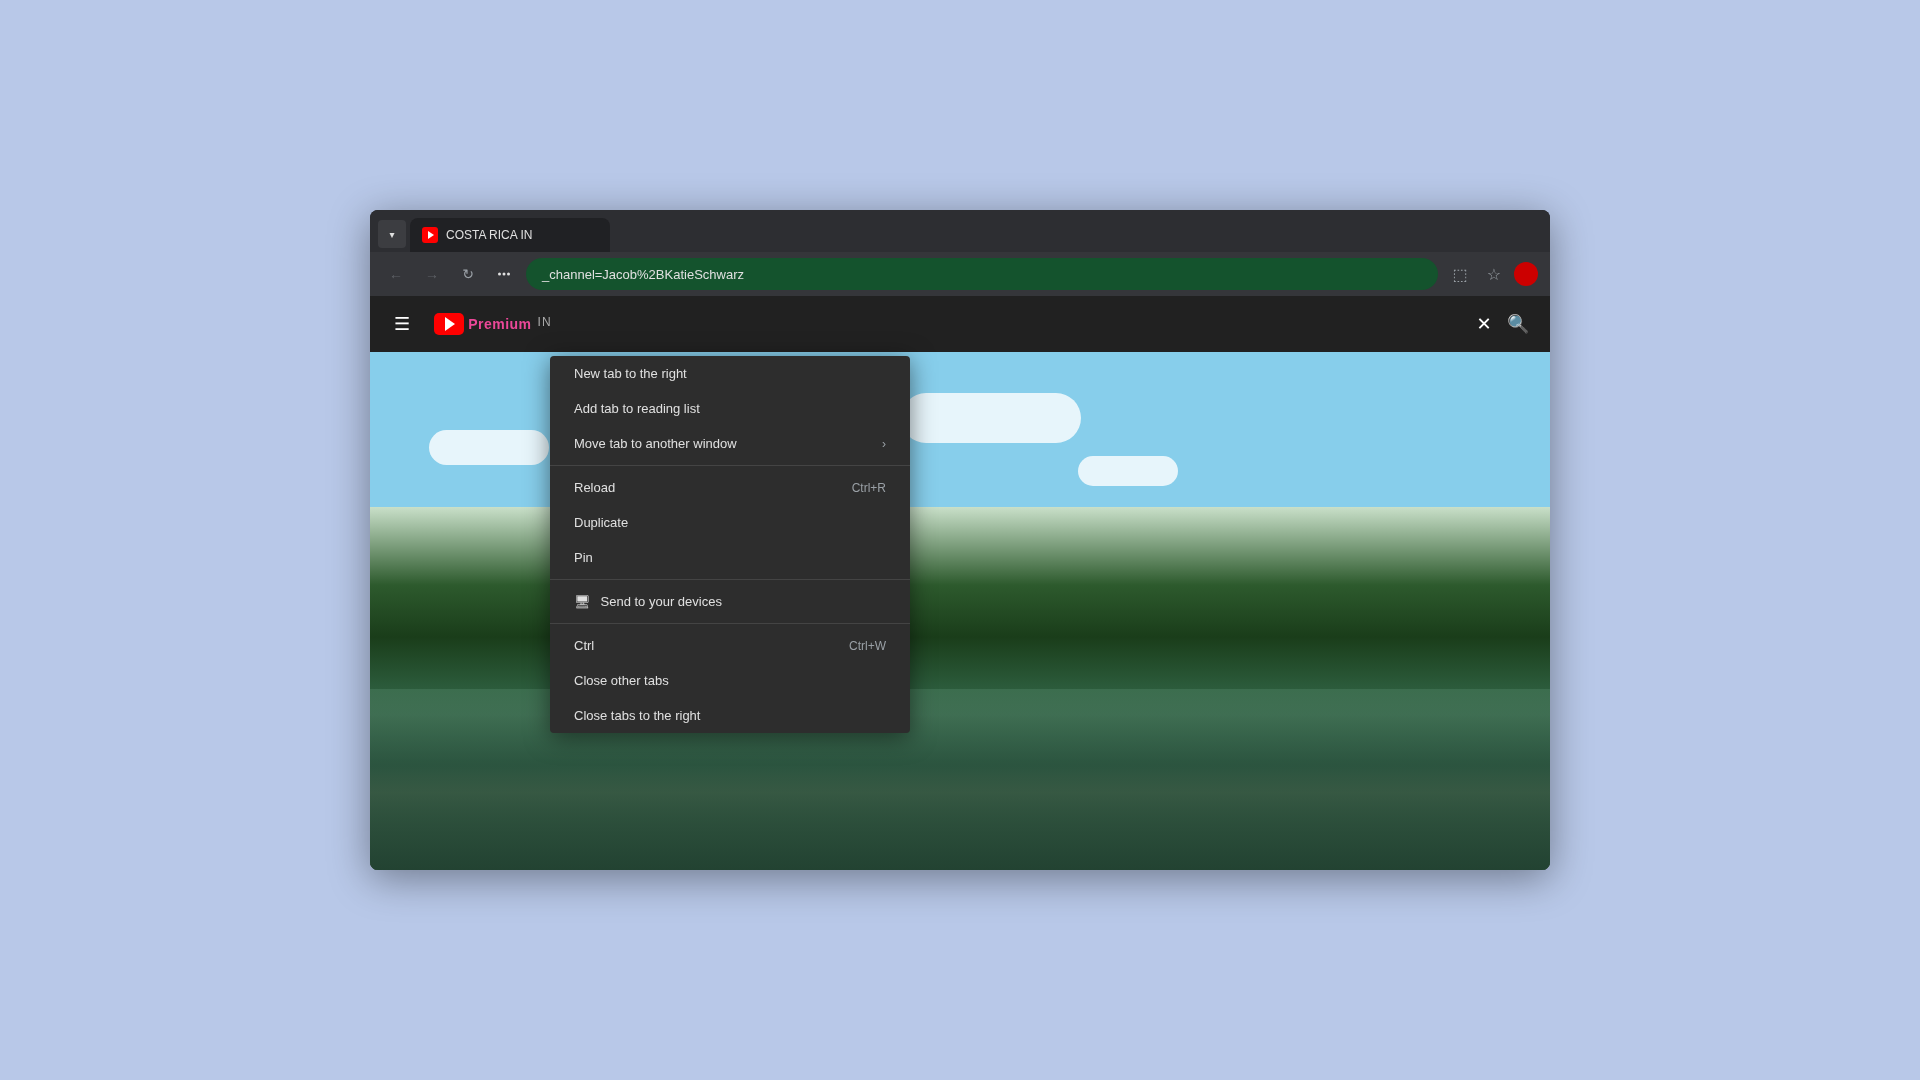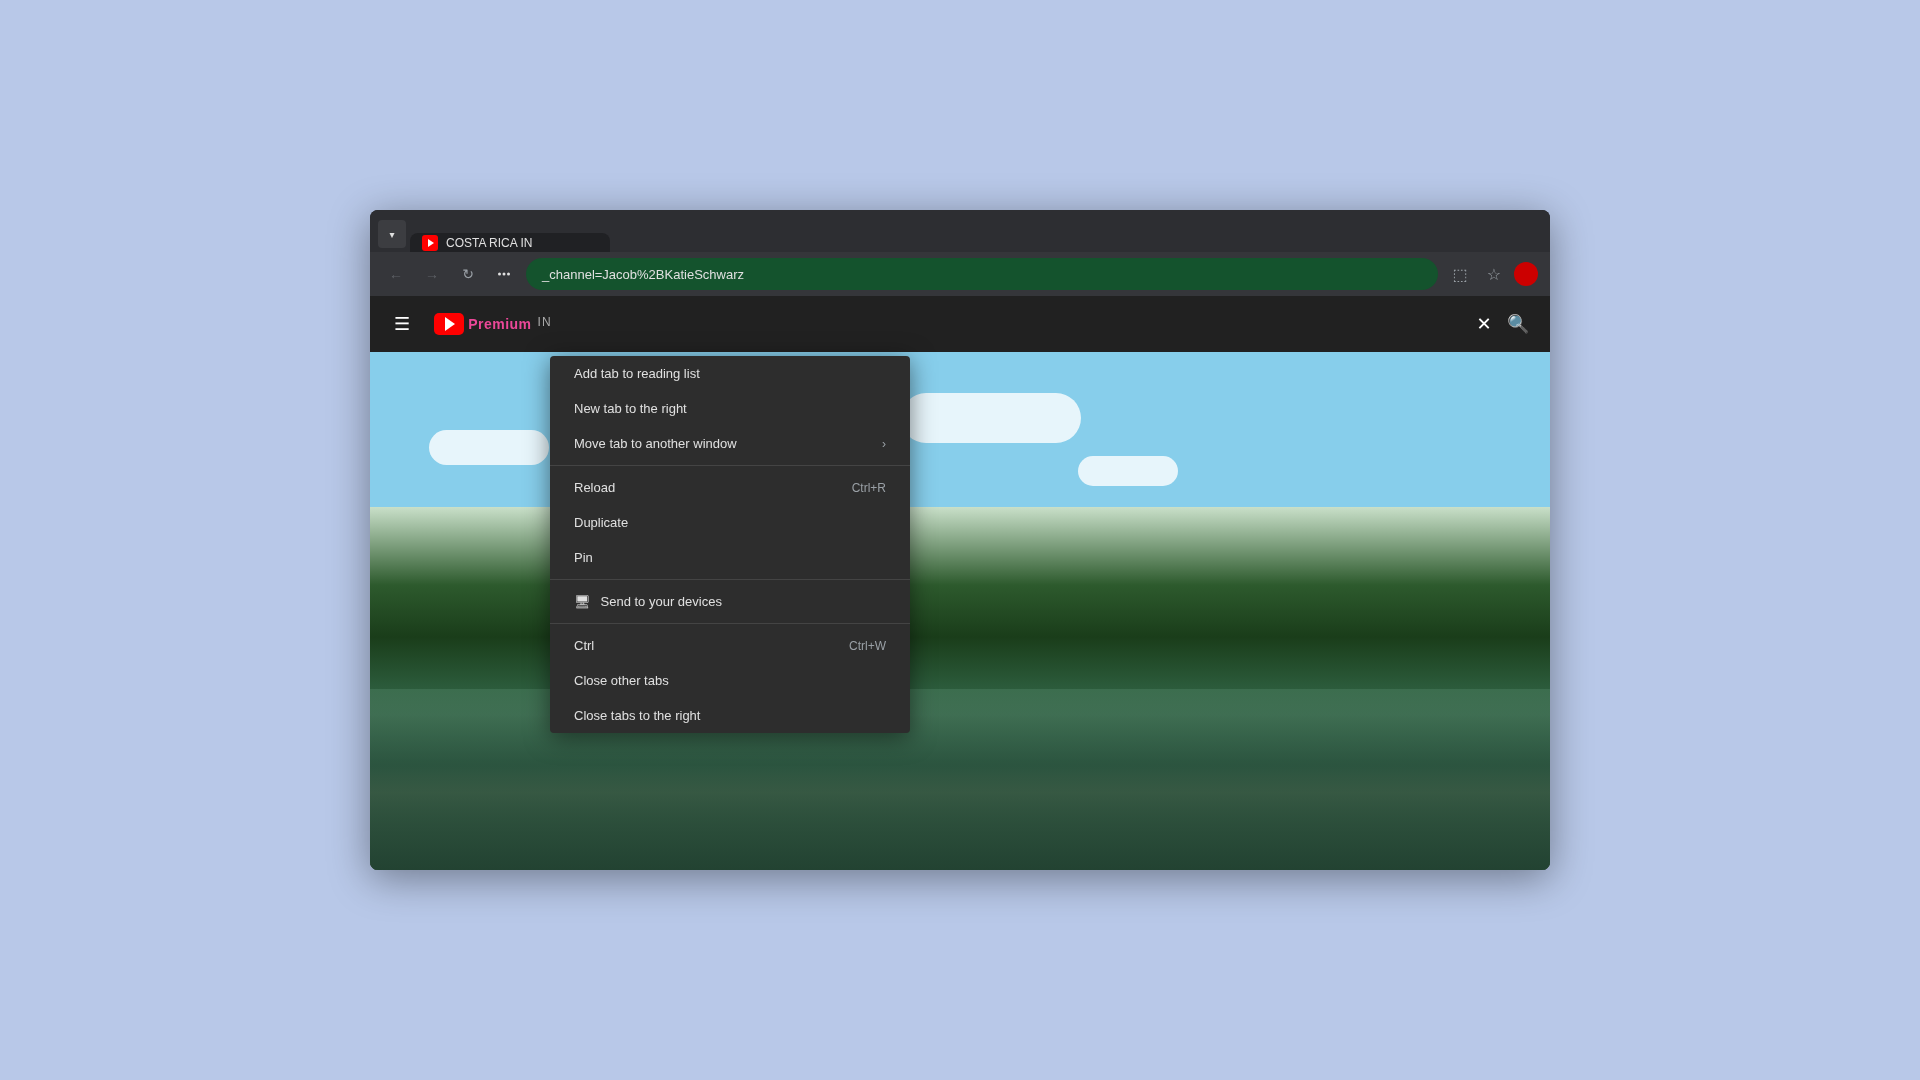--- a/index.html
+++ b/index.html
@@ -53,21 +53,21 @@
       align-items: center;
       justify-content: center;
       cursor: pointer;
       color: #e0e0e0;
       font-size: 10px;
       margin-bottom: 4px;
     }
 
     .active-tab {
       background: #202124;
-      height: 19px;
+      height: 34px;
       border-radius: 8px 8px 0 0;
       display: flex;
       align-items: center;
       padding: 0 12px;
       gap: 8px;
       min-width: 200px;
       max-width: 240px;
       position: relative;
     }
 
@@ -454,25 +454,25 @@
         <div class="cloud cloud1"></div>
         <div class="cloud cloud2"></div>
         <div class="cloud cloud3"></div>
         <div class="water-overlay"></div>
       </div>
     </div>
 
     <div class="context-menu">
 
       <div class="context-menu-item">
+        <span>New tab to the right</span>
+      </div>
+
+      <div class="context-menu-item">
         <span>Add tab to reading list</span>
-      </div>
-
-      <div class="context-menu-item">
-        <span>New tab to the right</span>
       </div>
 
 
       <div class="context-menu-item">
         <span>Move tab to another window</span>
         <span class="submenu-arrow">›</span>
       </div>
 
       <div class="context-menu-divider"></div>
 

